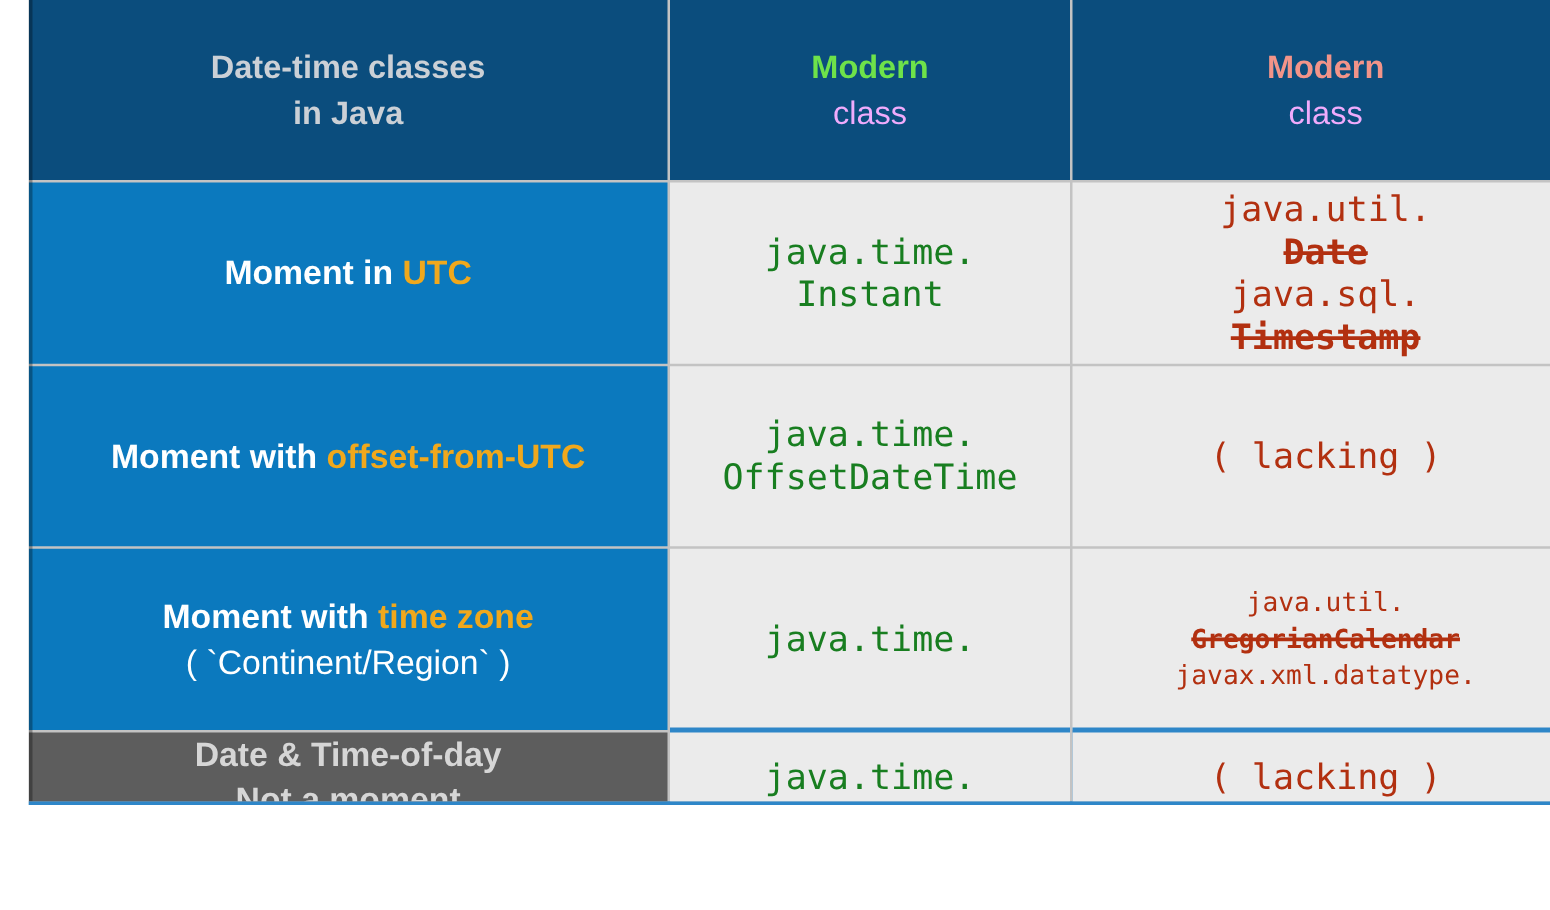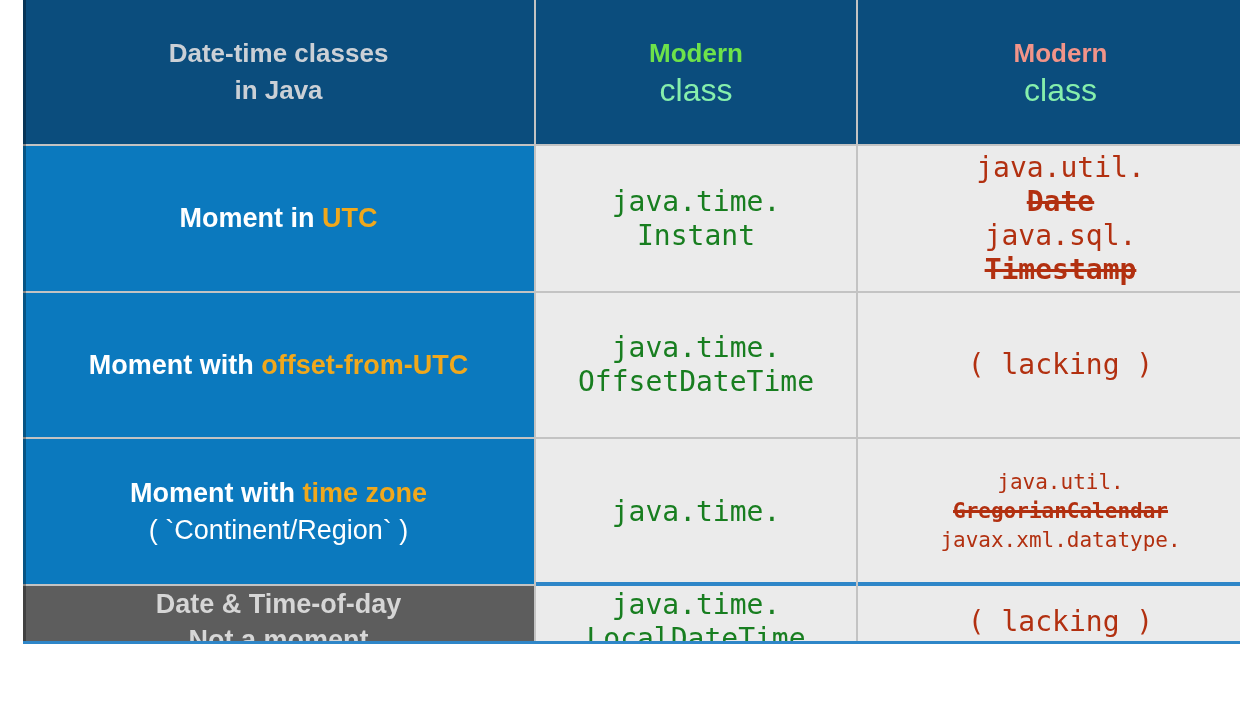--- a/index.html
+++ b/index.html
@@ -31,21 +31,21 @@
     display:flex;flex-direction:column;justify-content:center;align-items:center;
     text-align:center;box-sizing:border-box;
   }
   .hdr{background:#0B4D7D;}
   .blue{background:#0B79BE;}
   .grayrow{background:#5D5D5D;}
   .light{background:#EBEBEB;}
 
   .hdr-title{color:#CBD0D6;font-weight:bold;font-size:26px;line-height:37px;}
   .hdr-col-title{font-weight:bold;font-size:26px;line-height:37px;}
-  .hdr-col-sub{color:#86efac;font-size:32px;line-height:37px;}
+  .hdr-col-sub{color:#f0abfc;font-size:26px;line-height:37px;}
   .modern-title{color:#6EE24A;}
   .legacy-title{color:#F29489;}
 
   .rowlabel{color:#FFFFFF;font-weight:bold;font-size:27px;line-height:37px;}
   .rowlabel .hl{color:#F0A81C;}
   .rownote{color:#FFFFFF;font-weight:normal;font-size:27px;line-height:37px;}
   .grayrow .g-bold{color:#D6D6D6;font-weight:bold;font-size:27px;line-height:36px;}
   .grayrow .g-note{color:#D6D6D6;font-weight:normal;font-size:27px;line-height:36px;}
   .u{text-decoration:underline;text-underline-offset:5px;text-decoration-thickness:2.5px;}
 
@@ -125,20 +125,19 @@
     </div>
   </div>
 
   <div class="cell grayrow">
     <div class="g-bold">Date &amp; Time-of-day</div>
     <div class="g-bold"><span class="u">Not</span><span> a moment</span></div>
   </div>
   <div class="cell light accent-top">
     <div class="code green">
       <div>java.time.</div>
-      <div class="cls">LocalDateTime</div>
     </div>
   </div>
   <div class="cell light accent-top">
     <div class="code red">( lacking )</div>
   </div>
 
 </div>
 
 </body></html>

